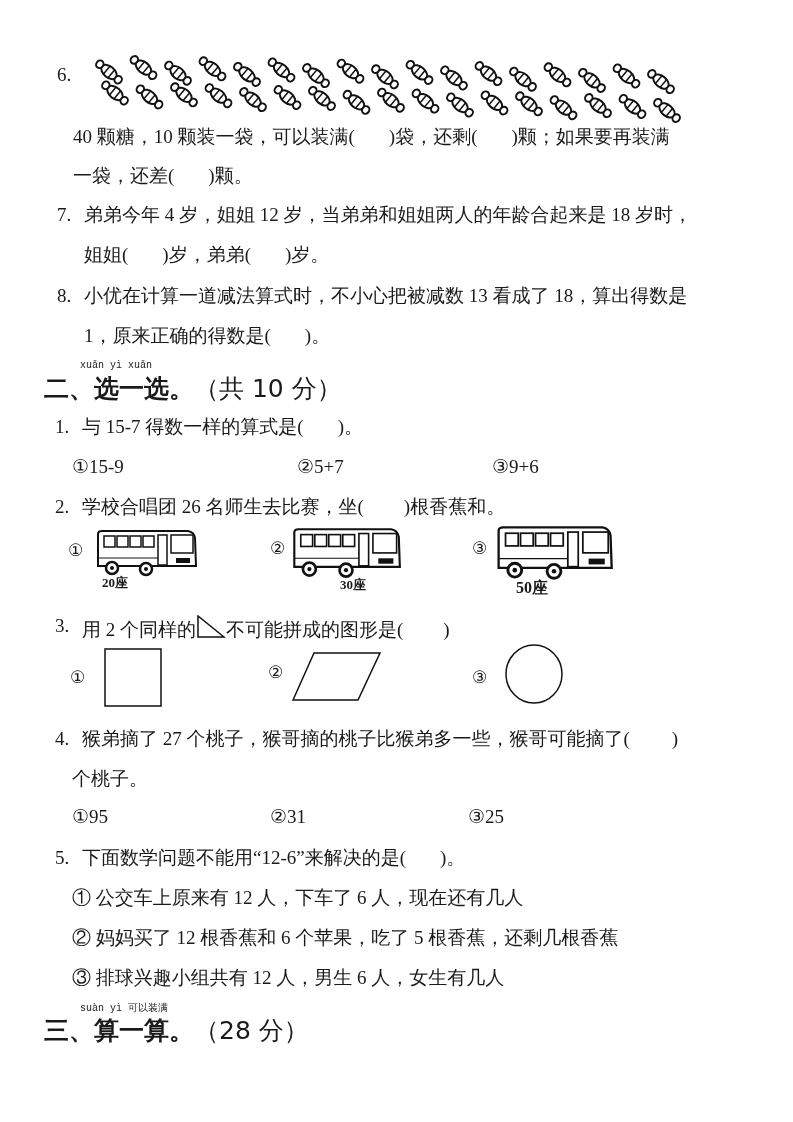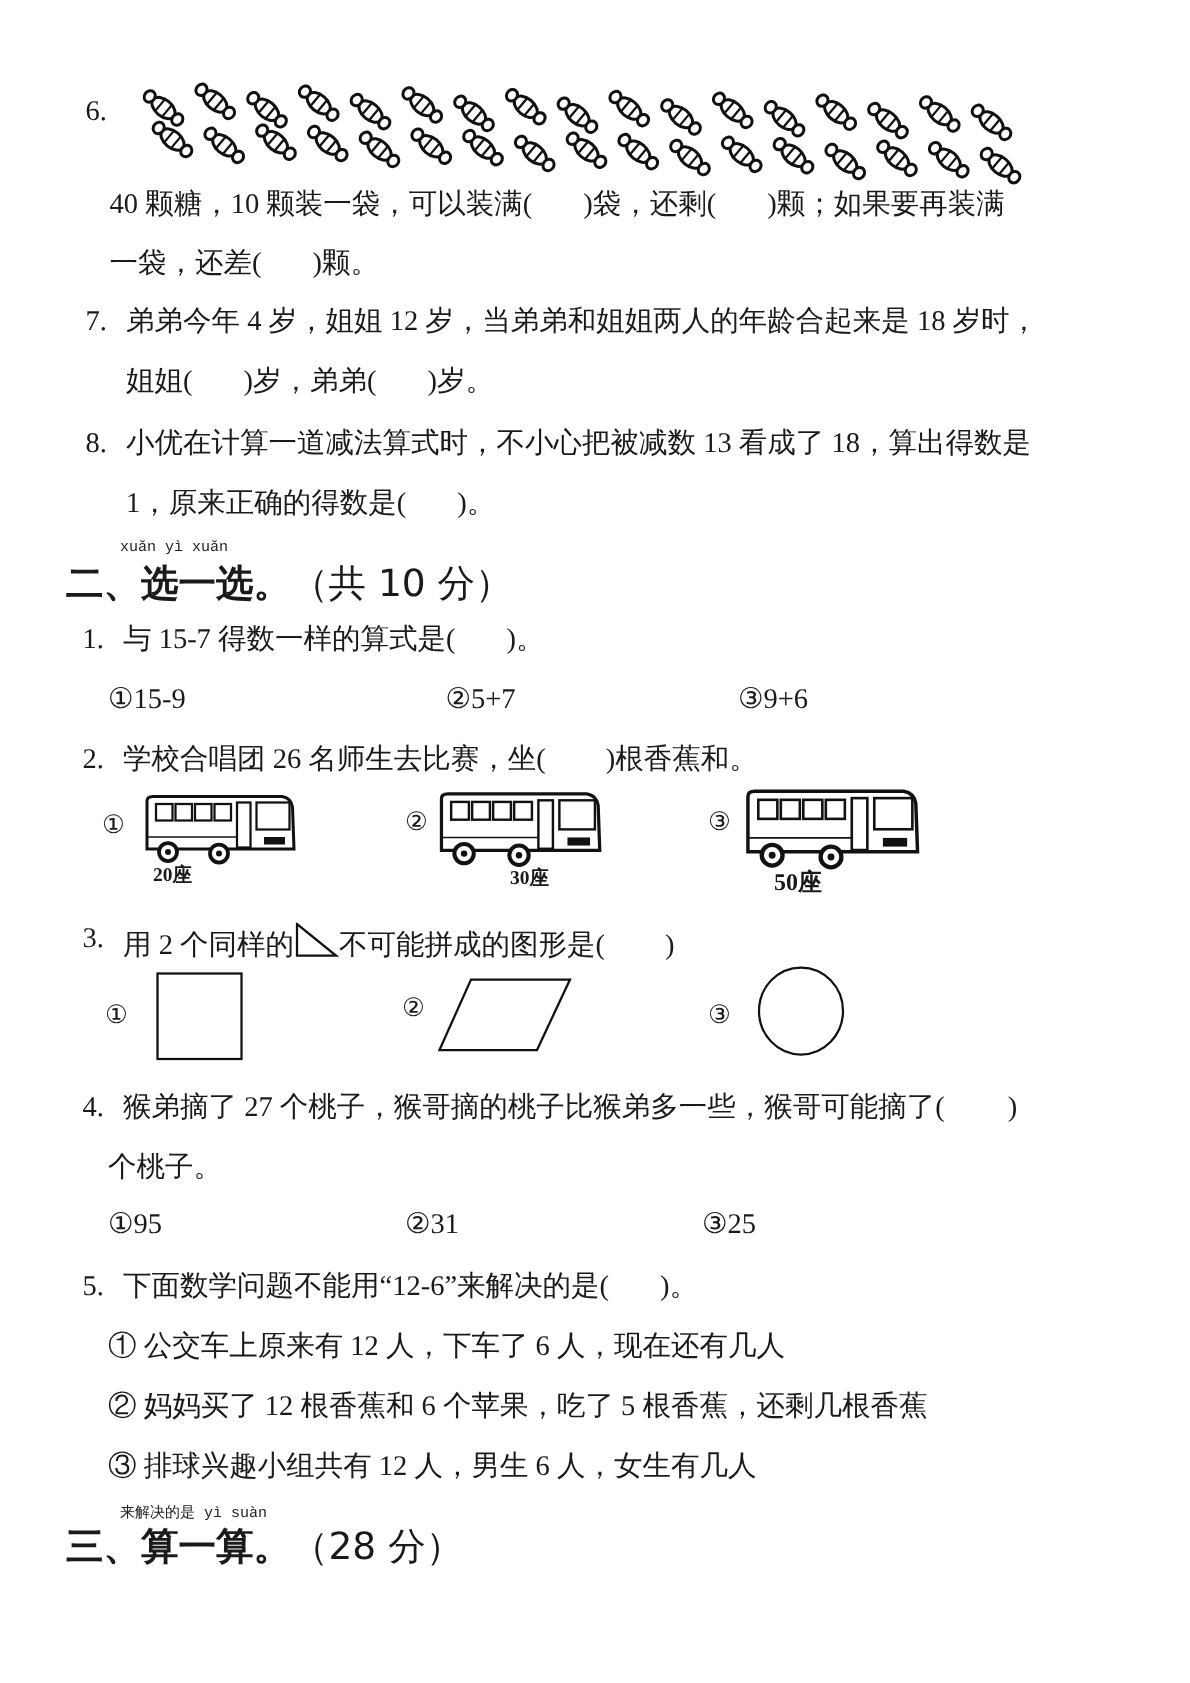--- a/index.html
+++ b/index.html
@@ -392,16 +392,16 @@
 <div class="abs txt" style="left:468px; top:806px;">③25</div>
 
 <div class="abs txt" style="left:55px; top:847px;">5.</div>
 <div class="abs txt" style="left:82px; top:847px;">
   <span>下面数学问题不能用“12-6”来解决的是(</span><span class="blank"></span><span>)。</span>
 </div>
 <div class="abs txt" style="left:72px; top:887px;">① 公交车上原来有 12 人，下车了 6 人，现在还有几人</div>
 <div class="abs txt" style="left:72px; top:927px;">② 妈妈买了 12 根香蕉和 6 个苹果，吃了 5 根香蕉，还剩几根香蕉</div>
 <div class="abs txt" style="left:72px; top:967px;">③ 排球兴趣小组共有 12 人，男生 6 人，女生有几人</div>
 
-<div class="pinyin" style="left:80px; top:1001px;">来解决的是 yì suàn</div>
+<div class="pinyin" style="left:80px; top:1001px;">suàn yì 可以装满</div>
 <div class="abs heading" style="left:44px; top:1014px;">
   <span>三、</span><span>算一算。</span><span class="paren">（28 分）</span>
 </div>
 
 </body></html>

